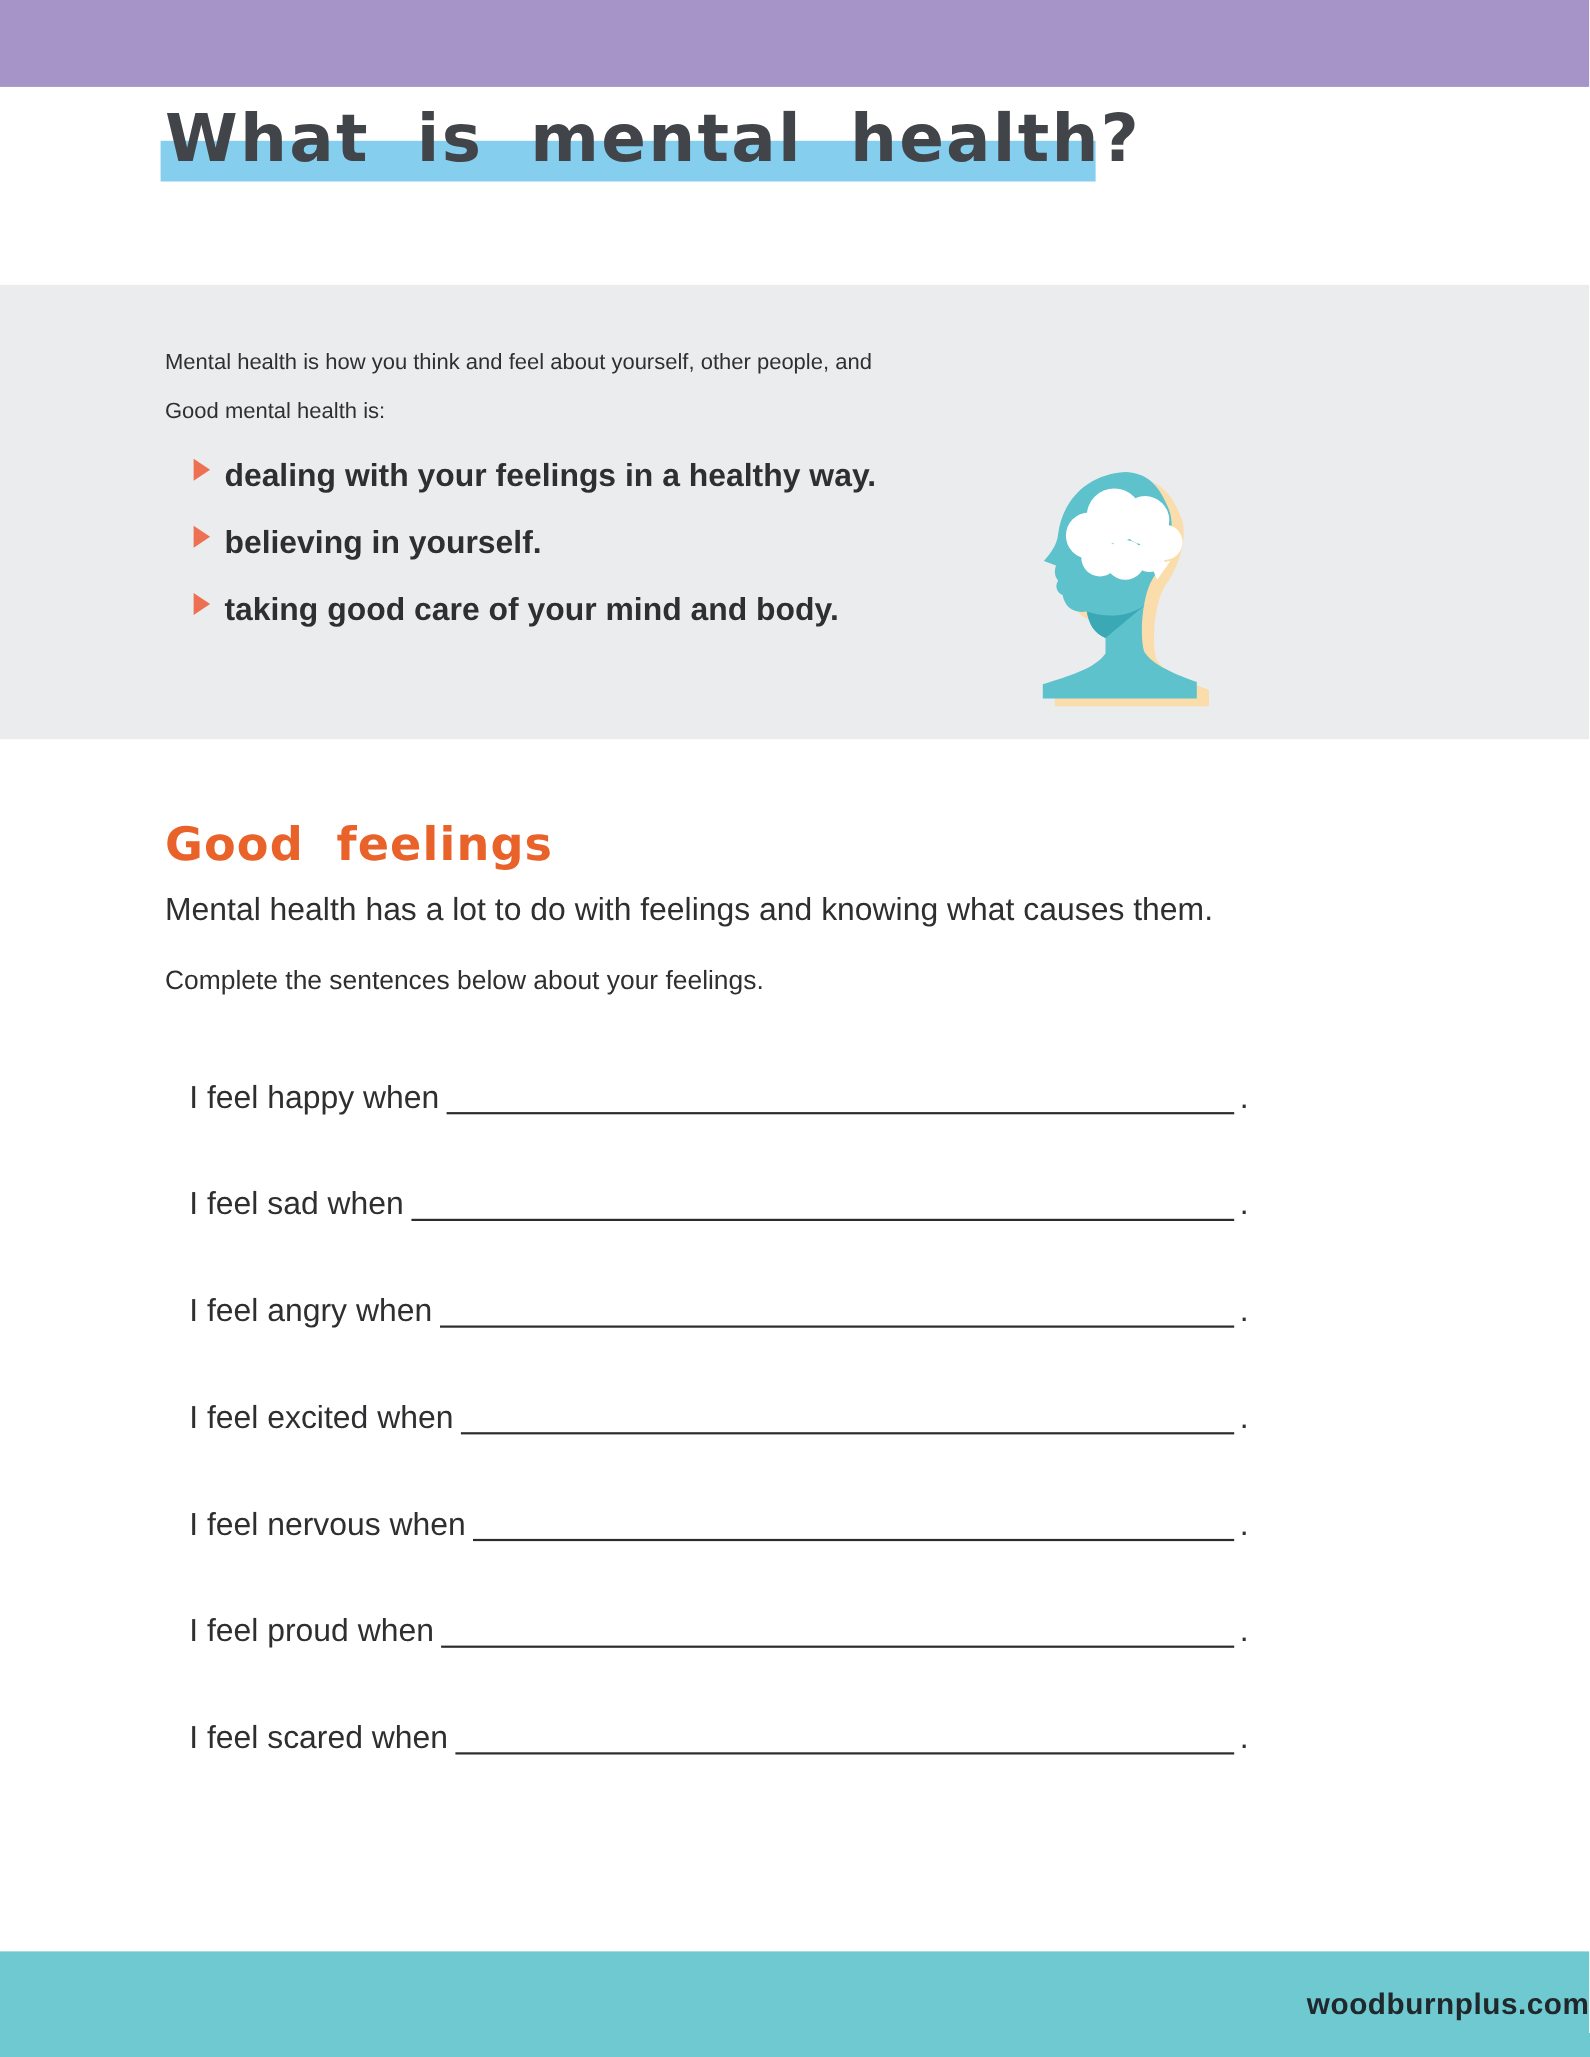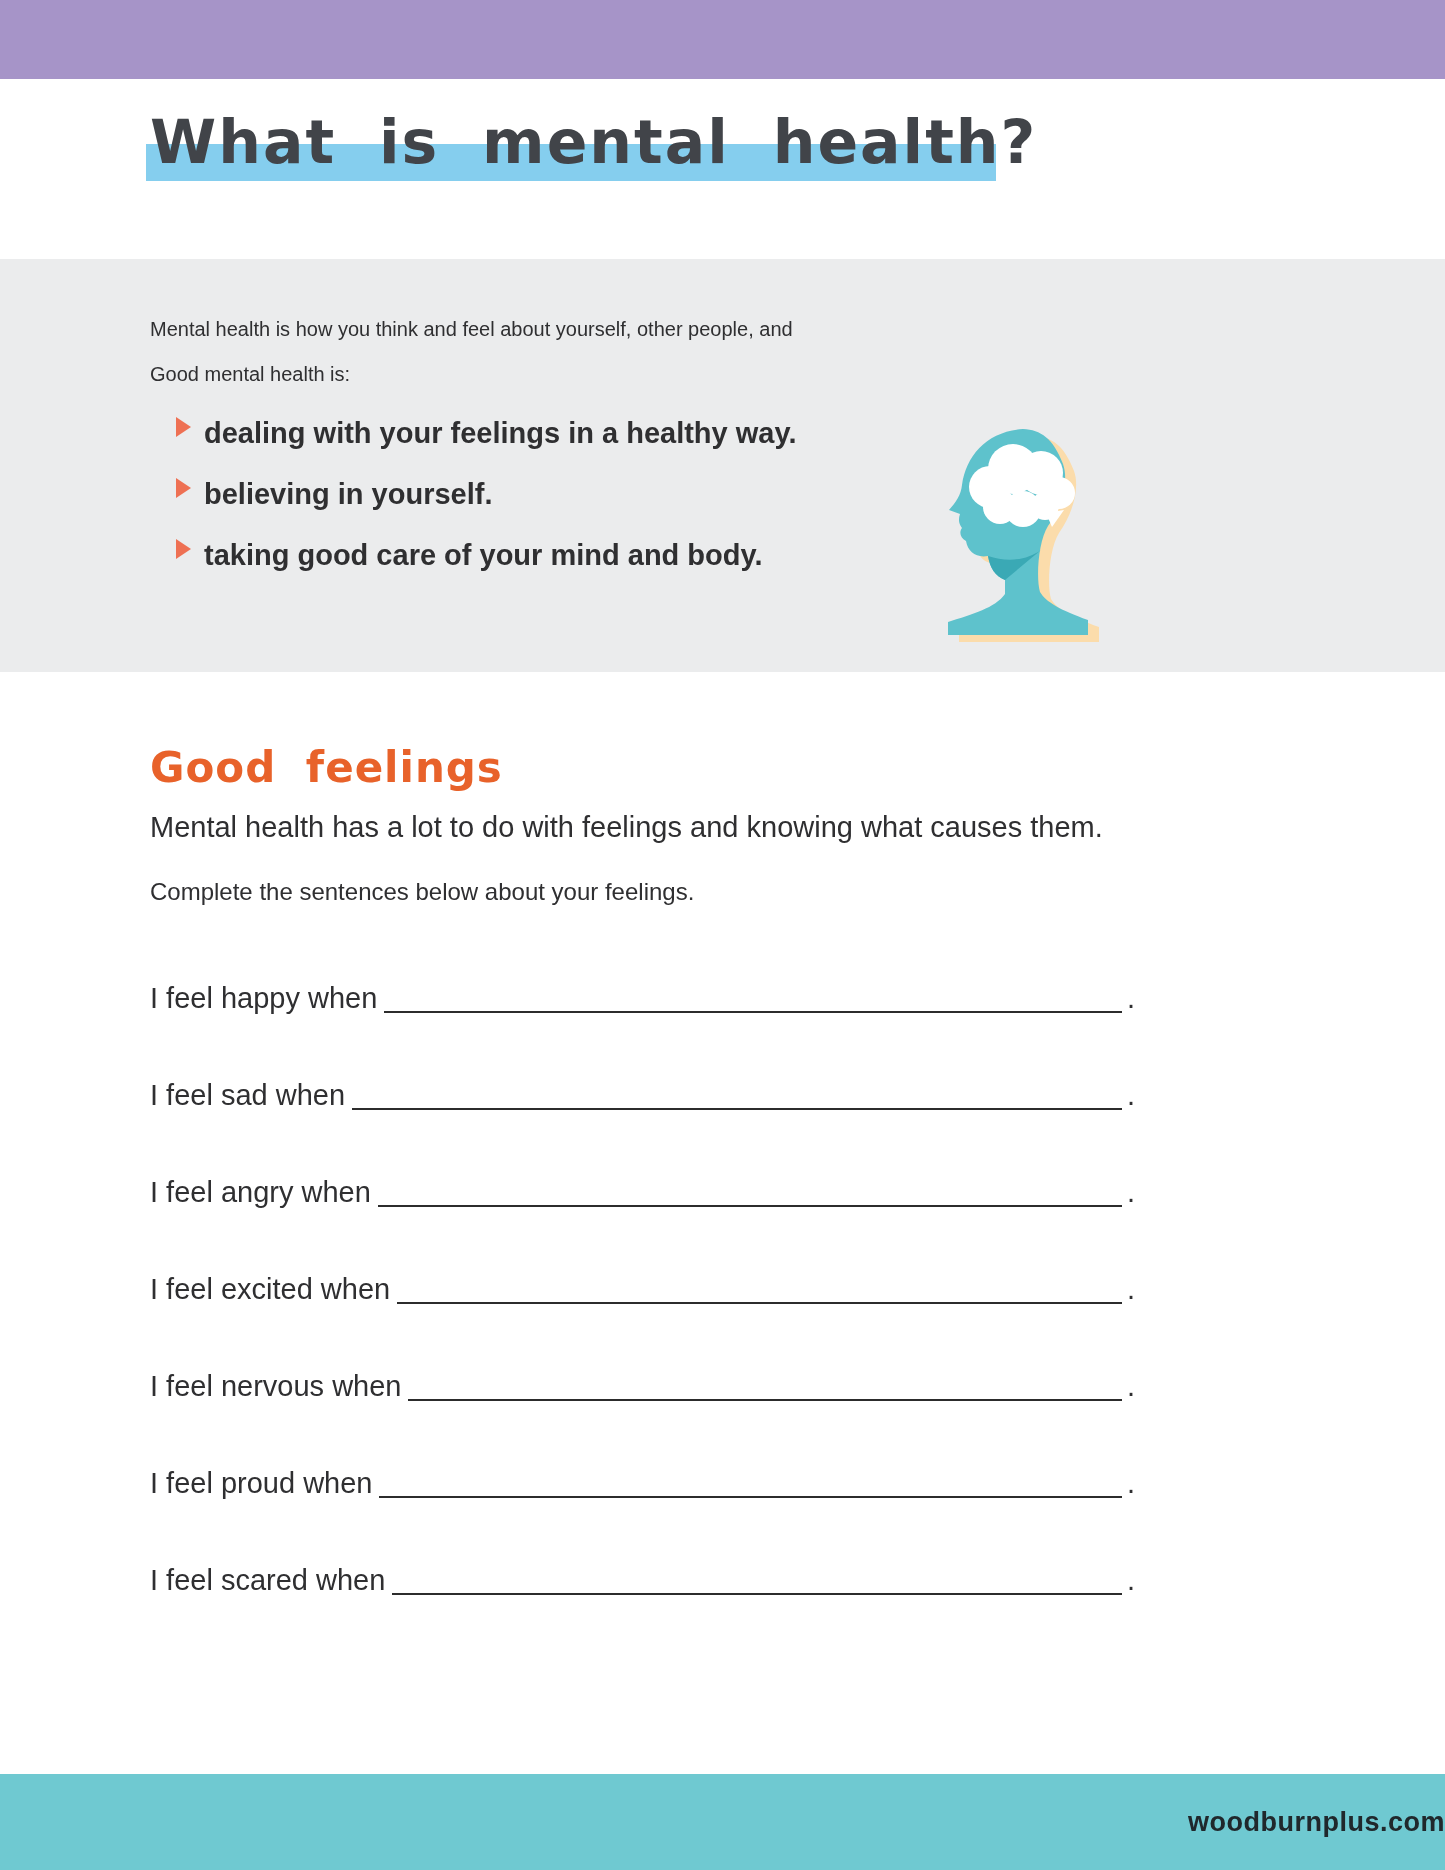--- a/index.html
+++ b/index.html
@@ -10,21 +10,21 @@
     background:#ffffff;
     font-family:"Liberation Sans", sans-serif;
     color:#2f2f31;
     overflow:hidden;
   }
 
   
   .top-band { width:100%; height:79px; background:#a694c8; }
 
   
-  .title-section { height:180px; padding:30px 0 0 150px; }
+  .title-section { height:180px; padding:14px 0 0 150px; }
   .title-wrap { position:relative; display:inline-block; }
   .title-highlight {
     position:absolute; left:-4px; bottom:-6px;
     width:850px; height:37px;
     background:#85ceee; z-index:0;
   }
   h1.page-title {
     position:relative; z-index:1;
     font-family:"DejaVu Sans", sans-serif;
     font-size:60px; font-weight:700;
@@ -67,21 +67,21 @@
   .section-desc { margin-top:14px; font-size:29px; line-height:38px; color:#2f2f31; }
   .section-instr { margin-top:27px; font-size:24px; line-height:38px; color:#2f2f31; }
 
   .sentence-list { margin-top:64px; }
   .sentence-row {
     display:flex; align-items:flex-end;
     width:985px; height:40px;
     margin-bottom:57px;
     font-size:29px; color:#2f2f31;
   }
-  .sentence-label { white-space:nowrap; }
+  .sentence-label { white-space:nowrap;margin-left:22px; }
   .blank-line {
     flex:1 1 auto;
     border-bottom:2.5px solid #2c2c2c;
     height:30px;
     margin:0 0 2px 7px;
   }
   .sentence-period { margin-left:5px; }
 
   
   .footer-band {

